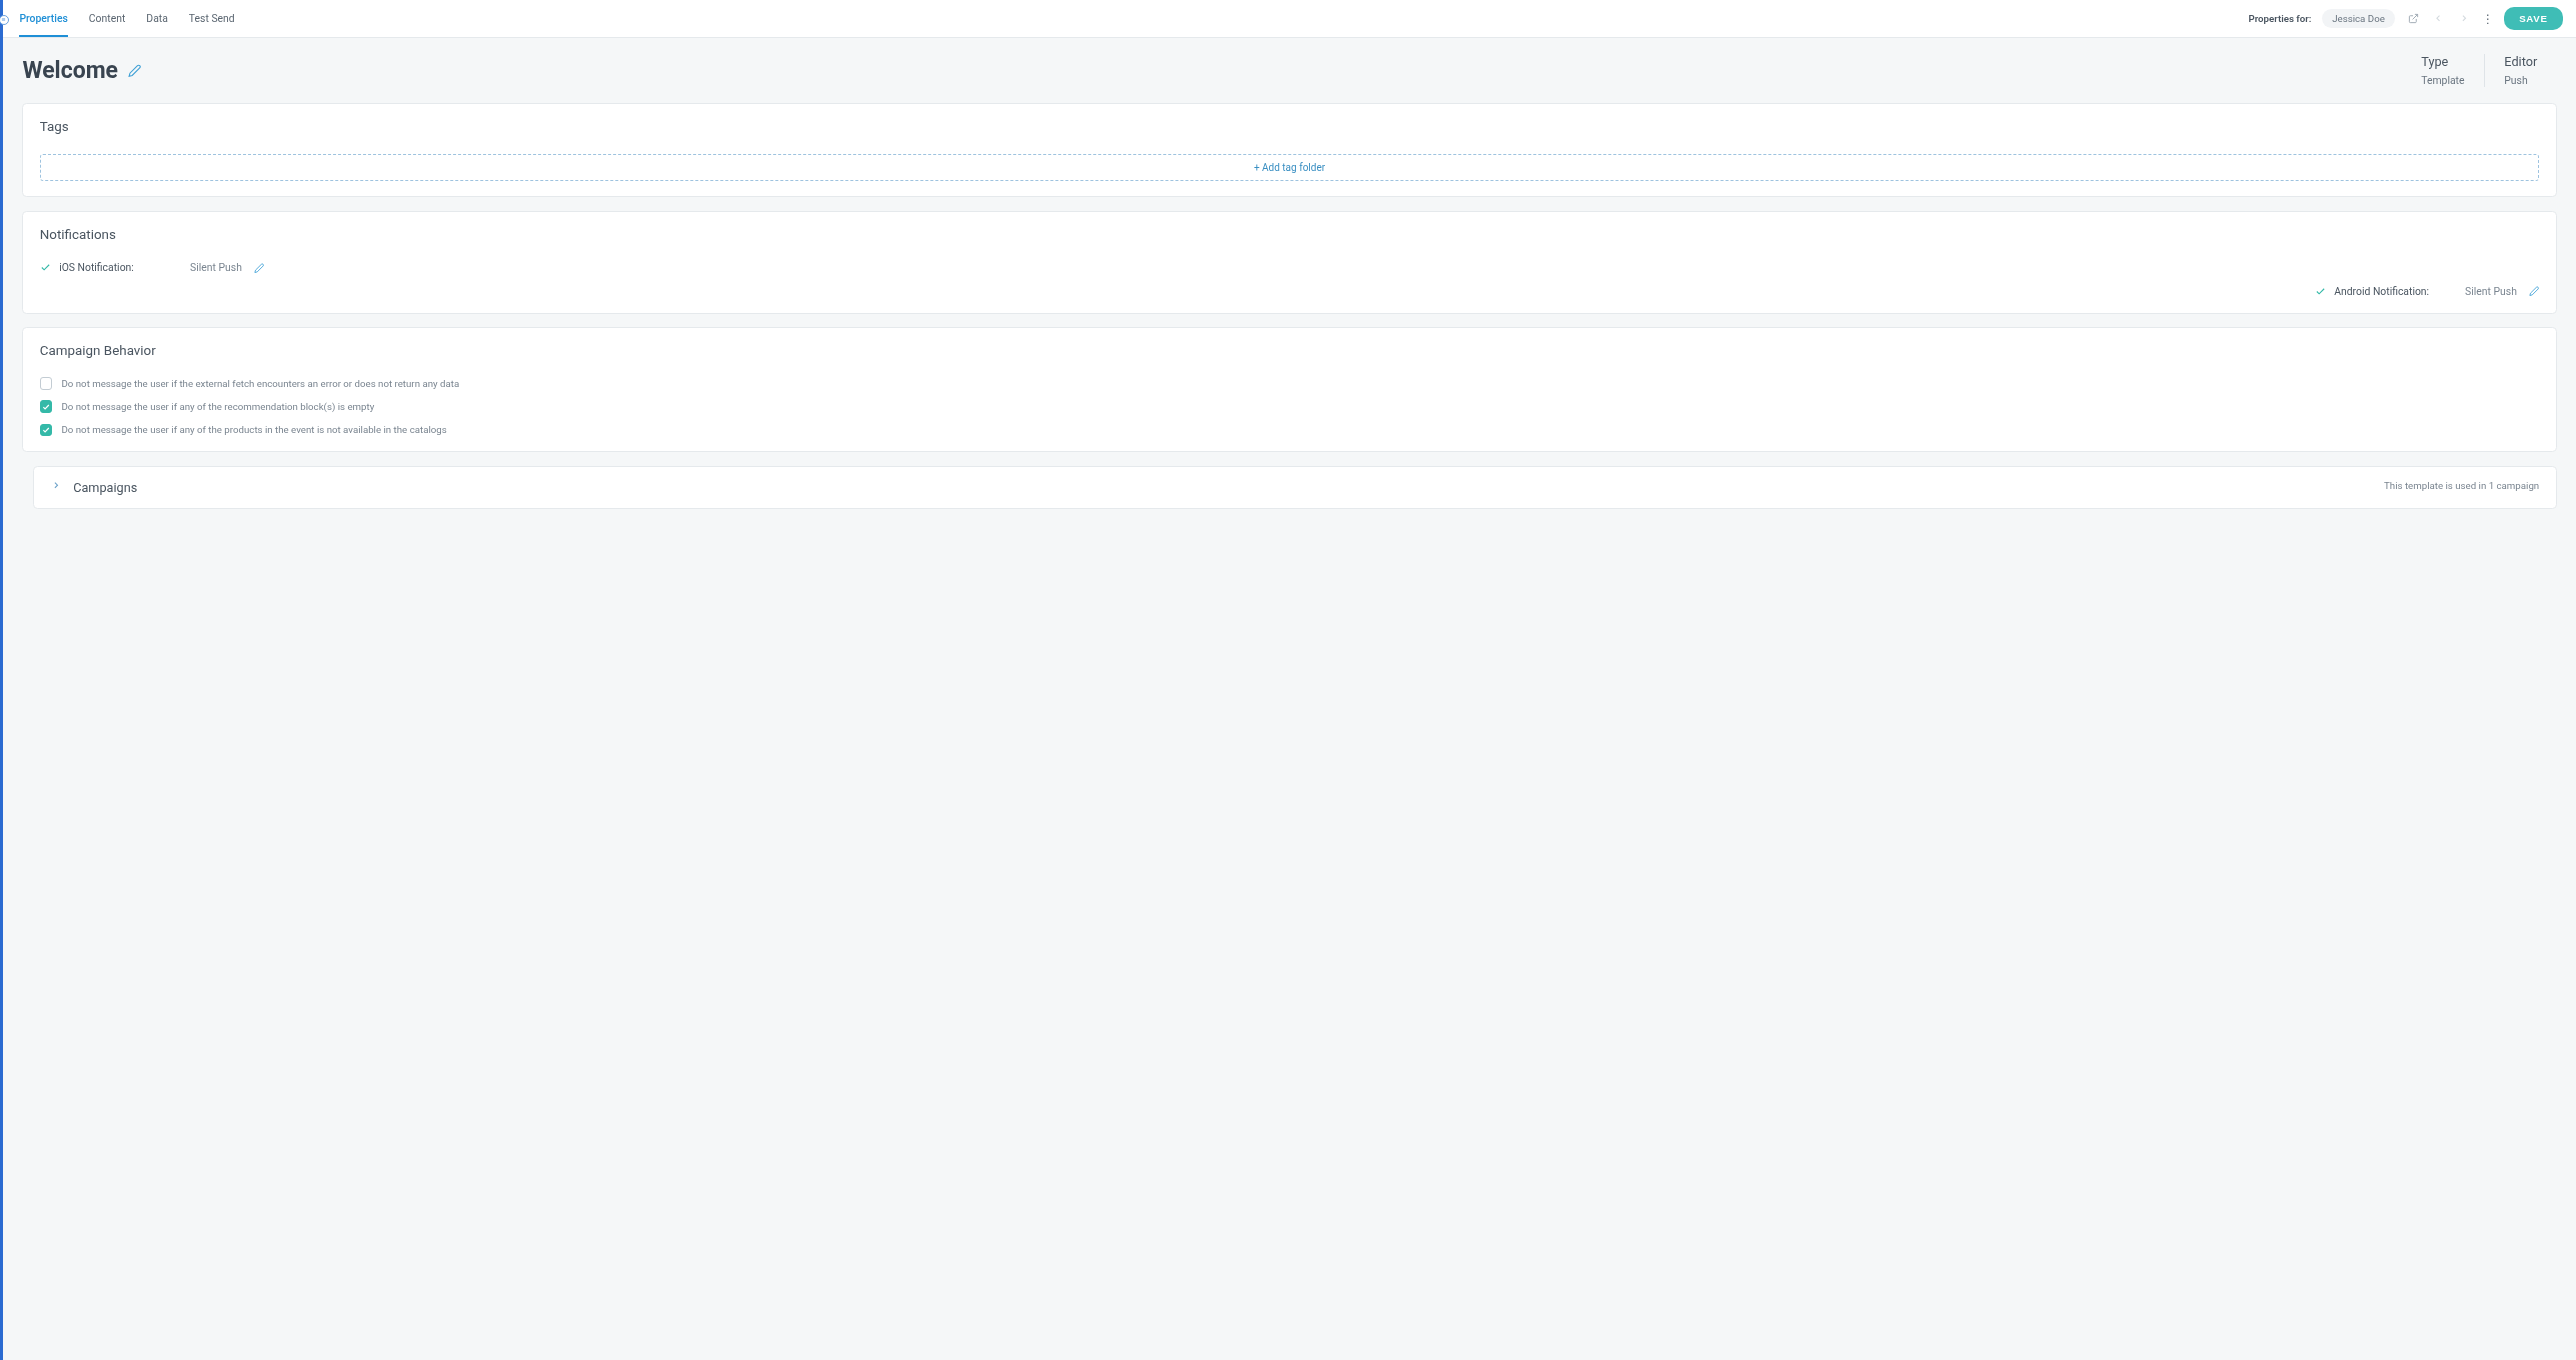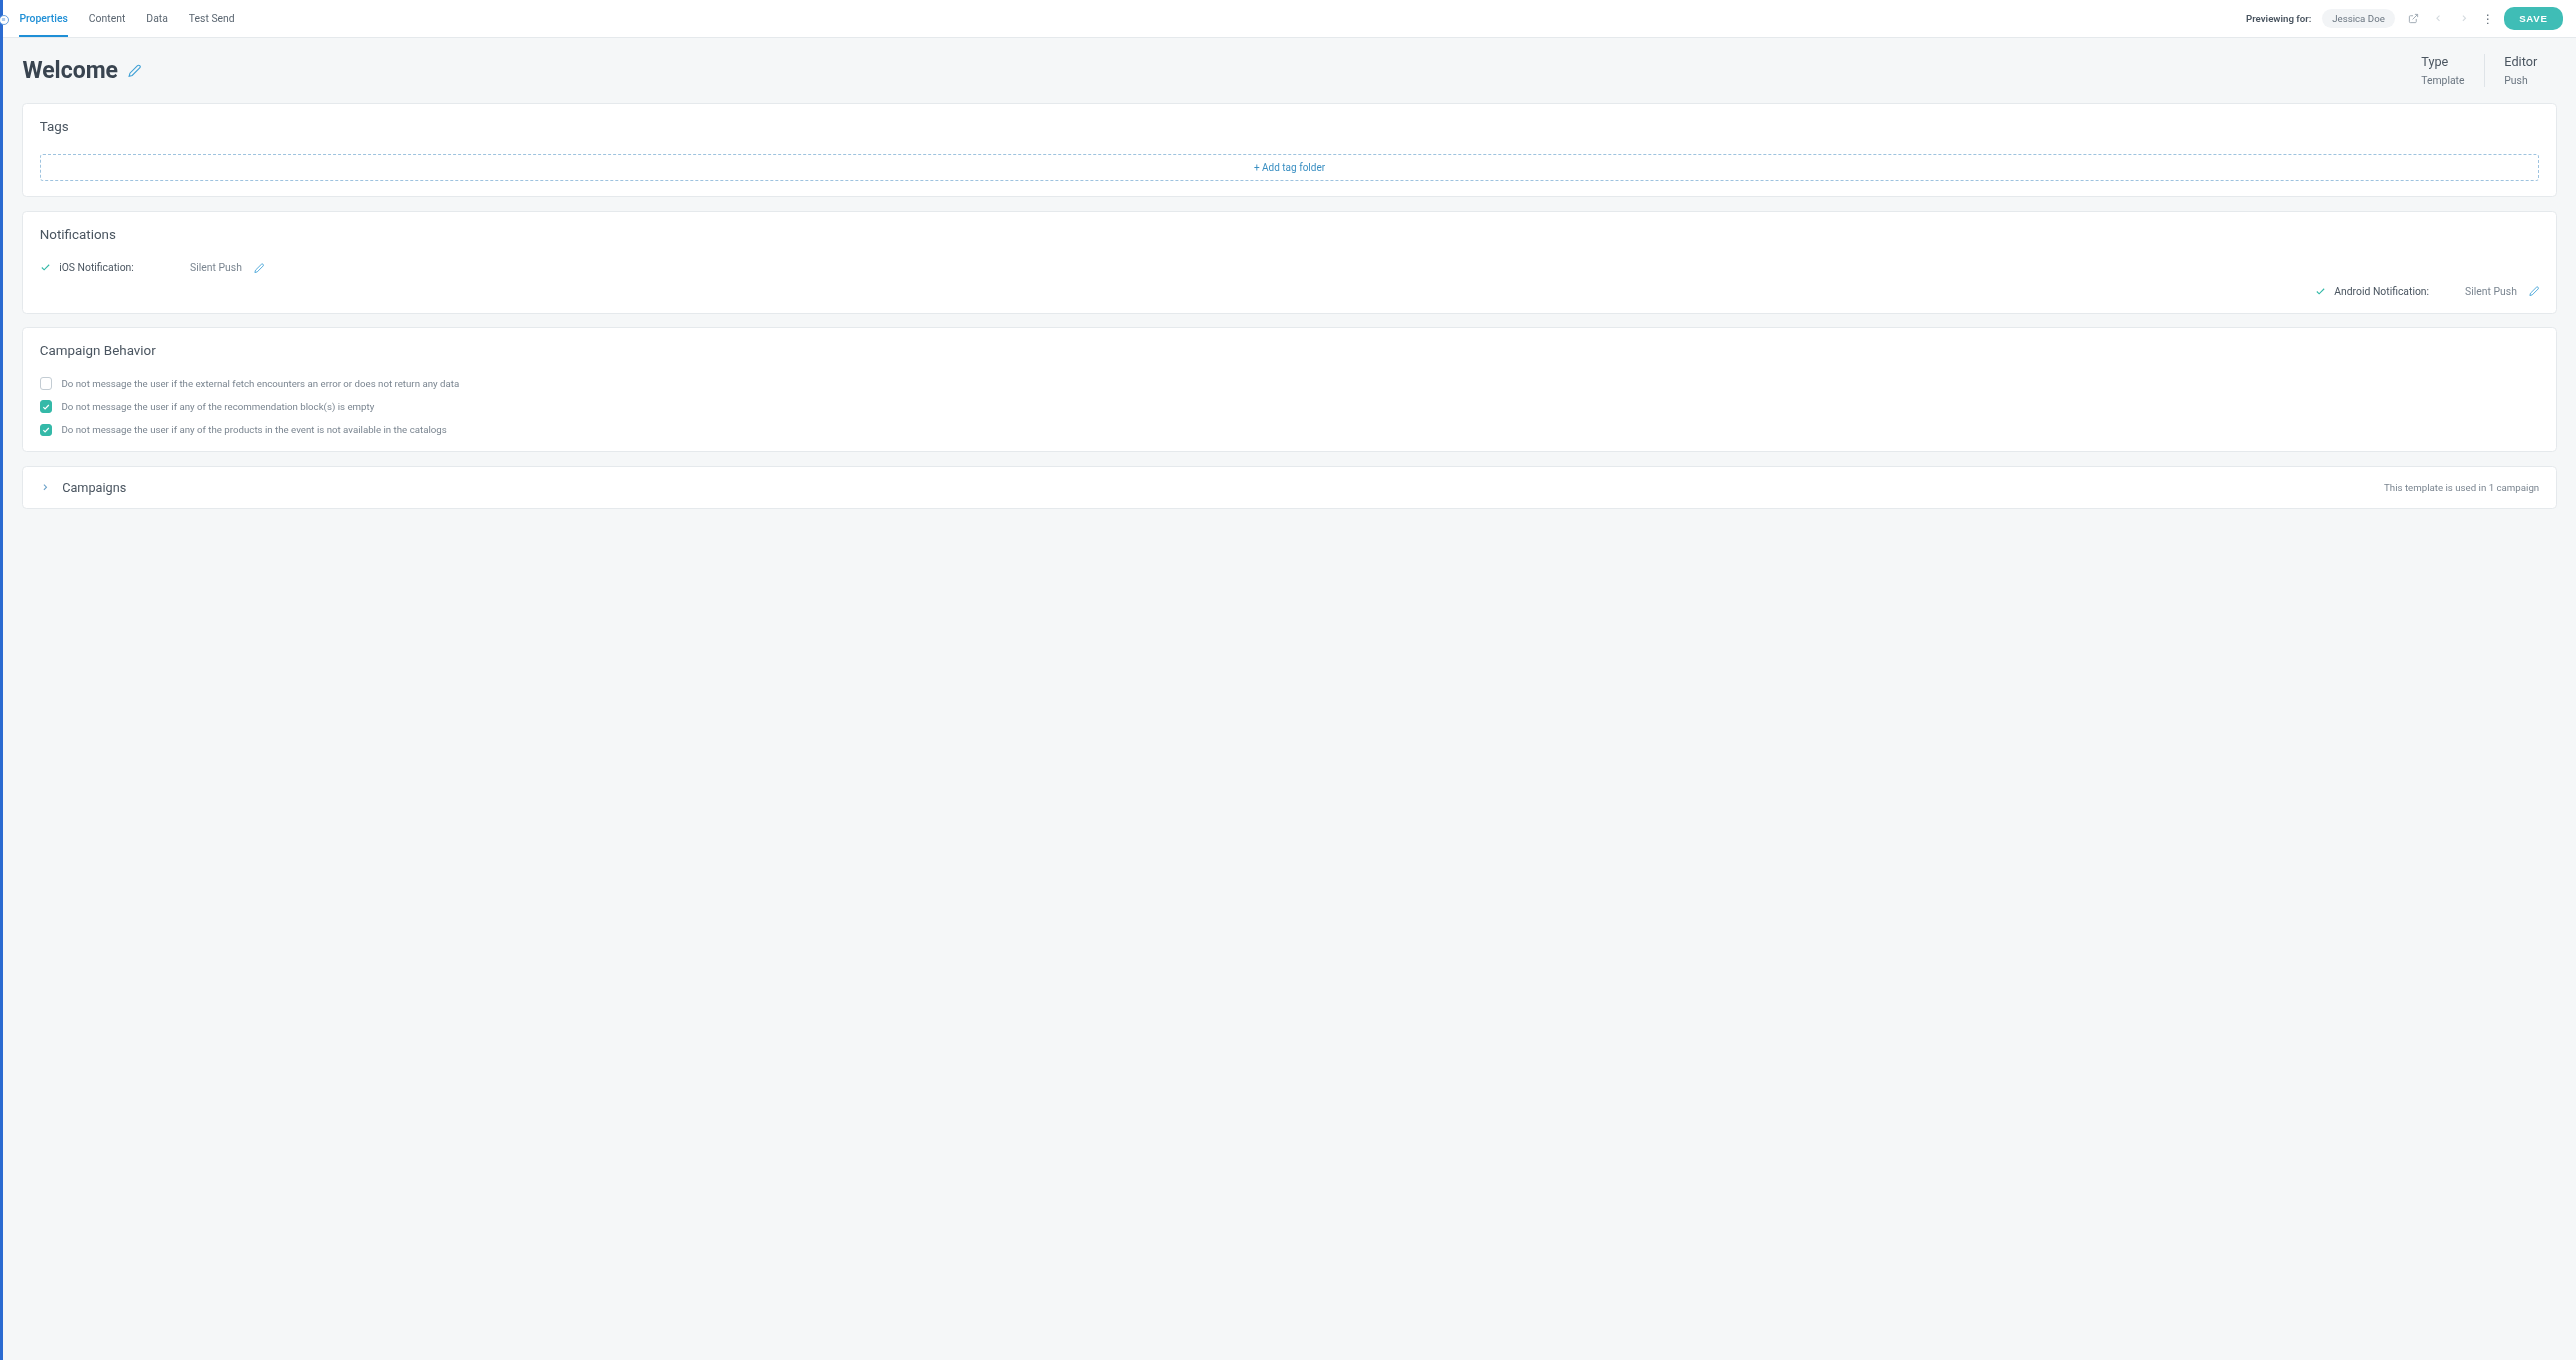--- a/index.html
+++ b/index.html
@@ -101,41 +101,41 @@
   .cb-row:last-child{margin-bottom:0;}
   .cb {
     width:12.7px; height:12.7px; border:1.1px solid #c3ccd3; border-radius:3px;
     display:flex; align-items:center; justify-content:center; background:#fff; flex-shrink:0;
     cursor:pointer;
   }
   .cb.checked { background:#34b9a8; border-color:#34b9a8; }
   .cb.checked svg { display:block; }
   .cb svg { display:none; }
   
-  .campaigns-card { display:flex; align-items:center; padding:13.4px 16.4px;}
+  .campaigns-card { display:flex; padding:13.4px 16.4px;margin-left:11px;}
   .chev { color:#6aa0c8; margin-right:12px; cursor:pointer; display:flex;}
   .camp-title { font-size:12.7px; color:#4a5560; }
   .camp-status { margin-left:auto; color:#7a8590; font-size:9.7px;}
   svg { display:block; }
 </style>
 </head>
 <body>
 
 <div class="page">
   <div class="edge-handle">≡</div>
 
   <div class="topbar">
     <div class="tabs">
       <div class="tab active">Properties</div>
       <div class="tab">Content</div>
       <div class="tab">Data</div>
       <div class="tab">Test Send</div>
     </div>
     <div class="topbar-right">
-      <span class="preview-label">Previewing for:</span>
+      <span class="preview-label">Properties for:</span>
       <span class="preview-pill">Jessica Doe</span>
       <span class="icon-btn">
         <svg width="11" height="11" viewBox="0 0 24 24" fill="none" stroke="currentColor" stroke-width="2">
             <path d="M18 13v6a2 2 0 0 1-2 2H5a2 2 0 0 1-2-2V8a2 2 0 0 1 2-2h6"></path>
             <polyline points="15 3 21 3 21 9"></polyline>
             <line x1="10" y1="14" x2="21" y2="3"></line>
           </svg>
       </span>
       <span class="icon-btn disabled">
         <svg width="10.4" height="10.4" viewBox="0 0 24 24" fill="none" stroke="currentColor" stroke-width="2.5">

